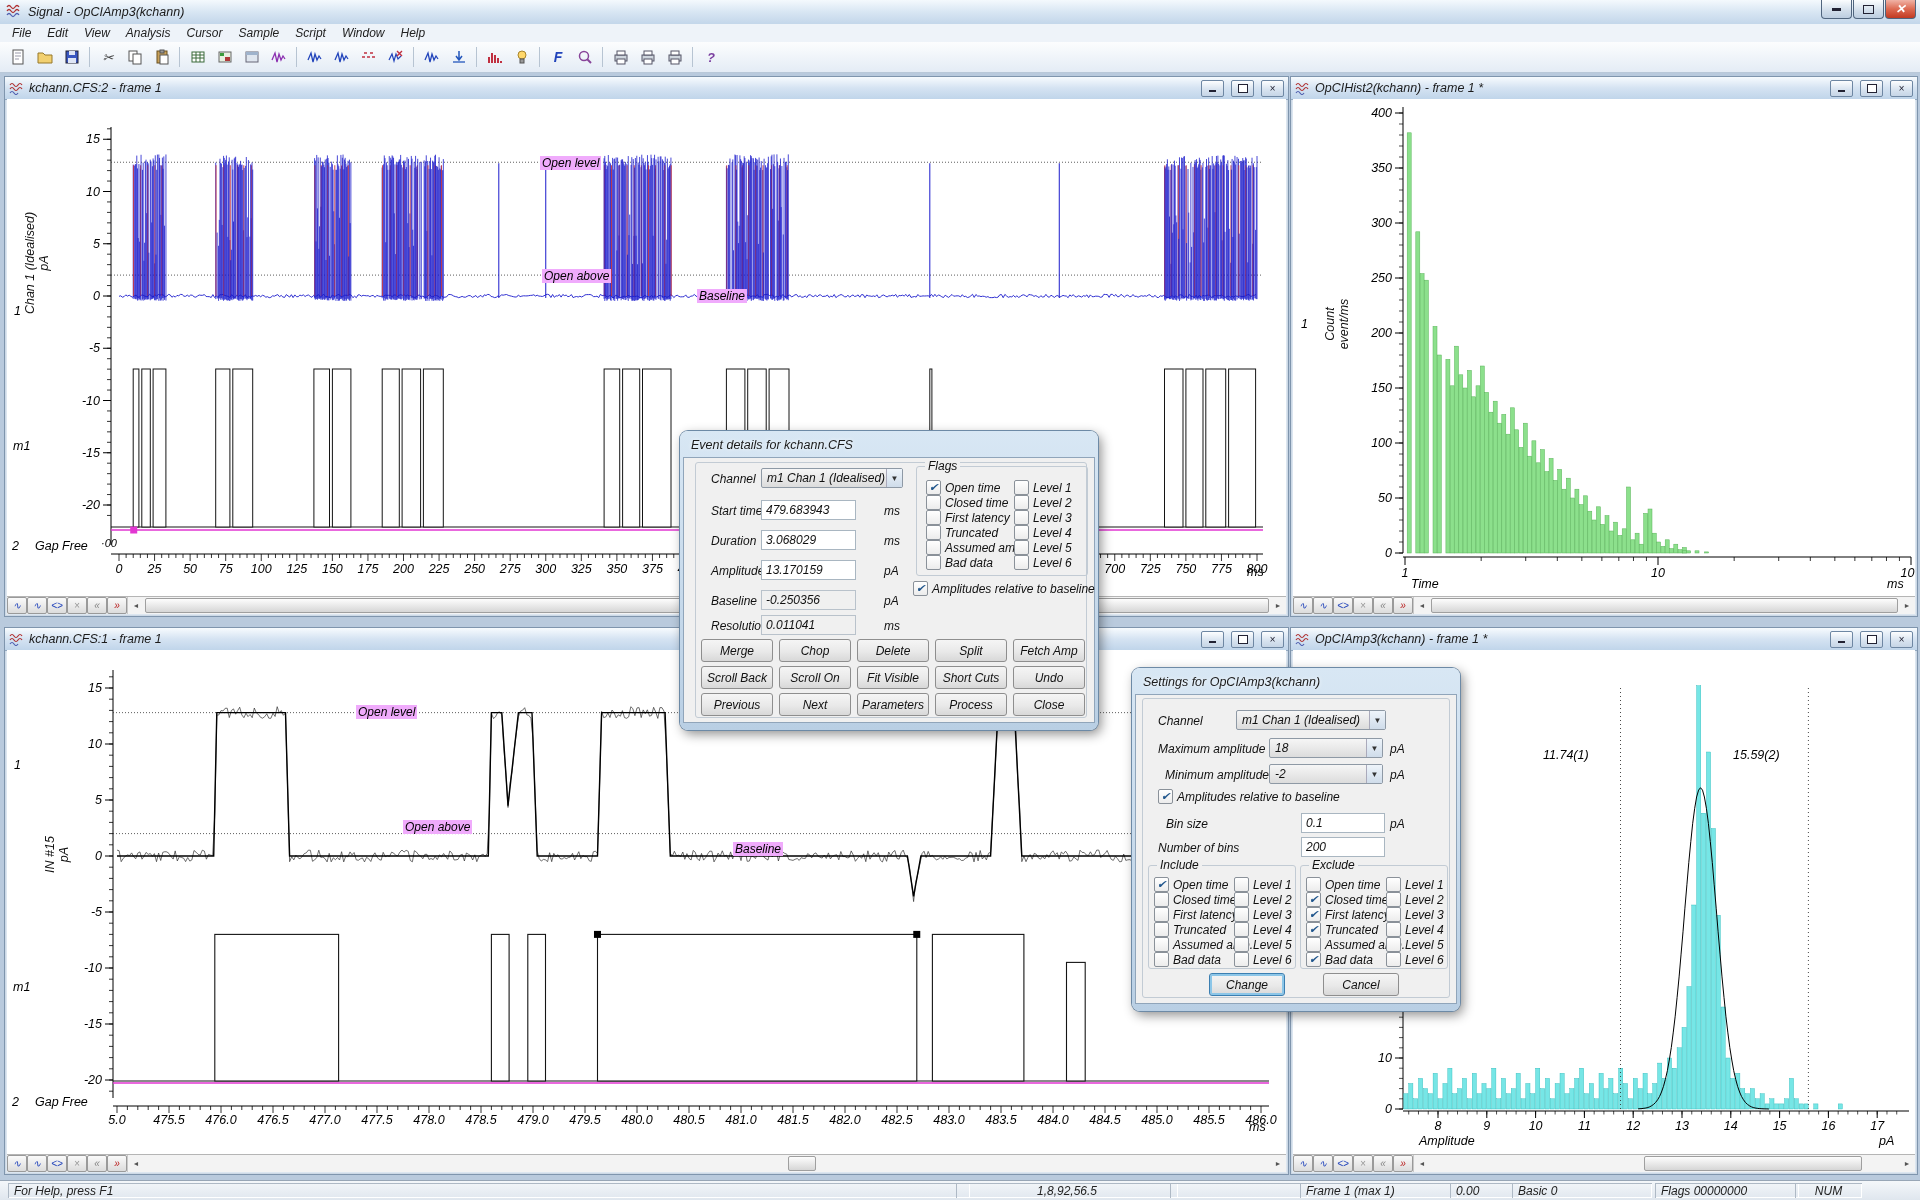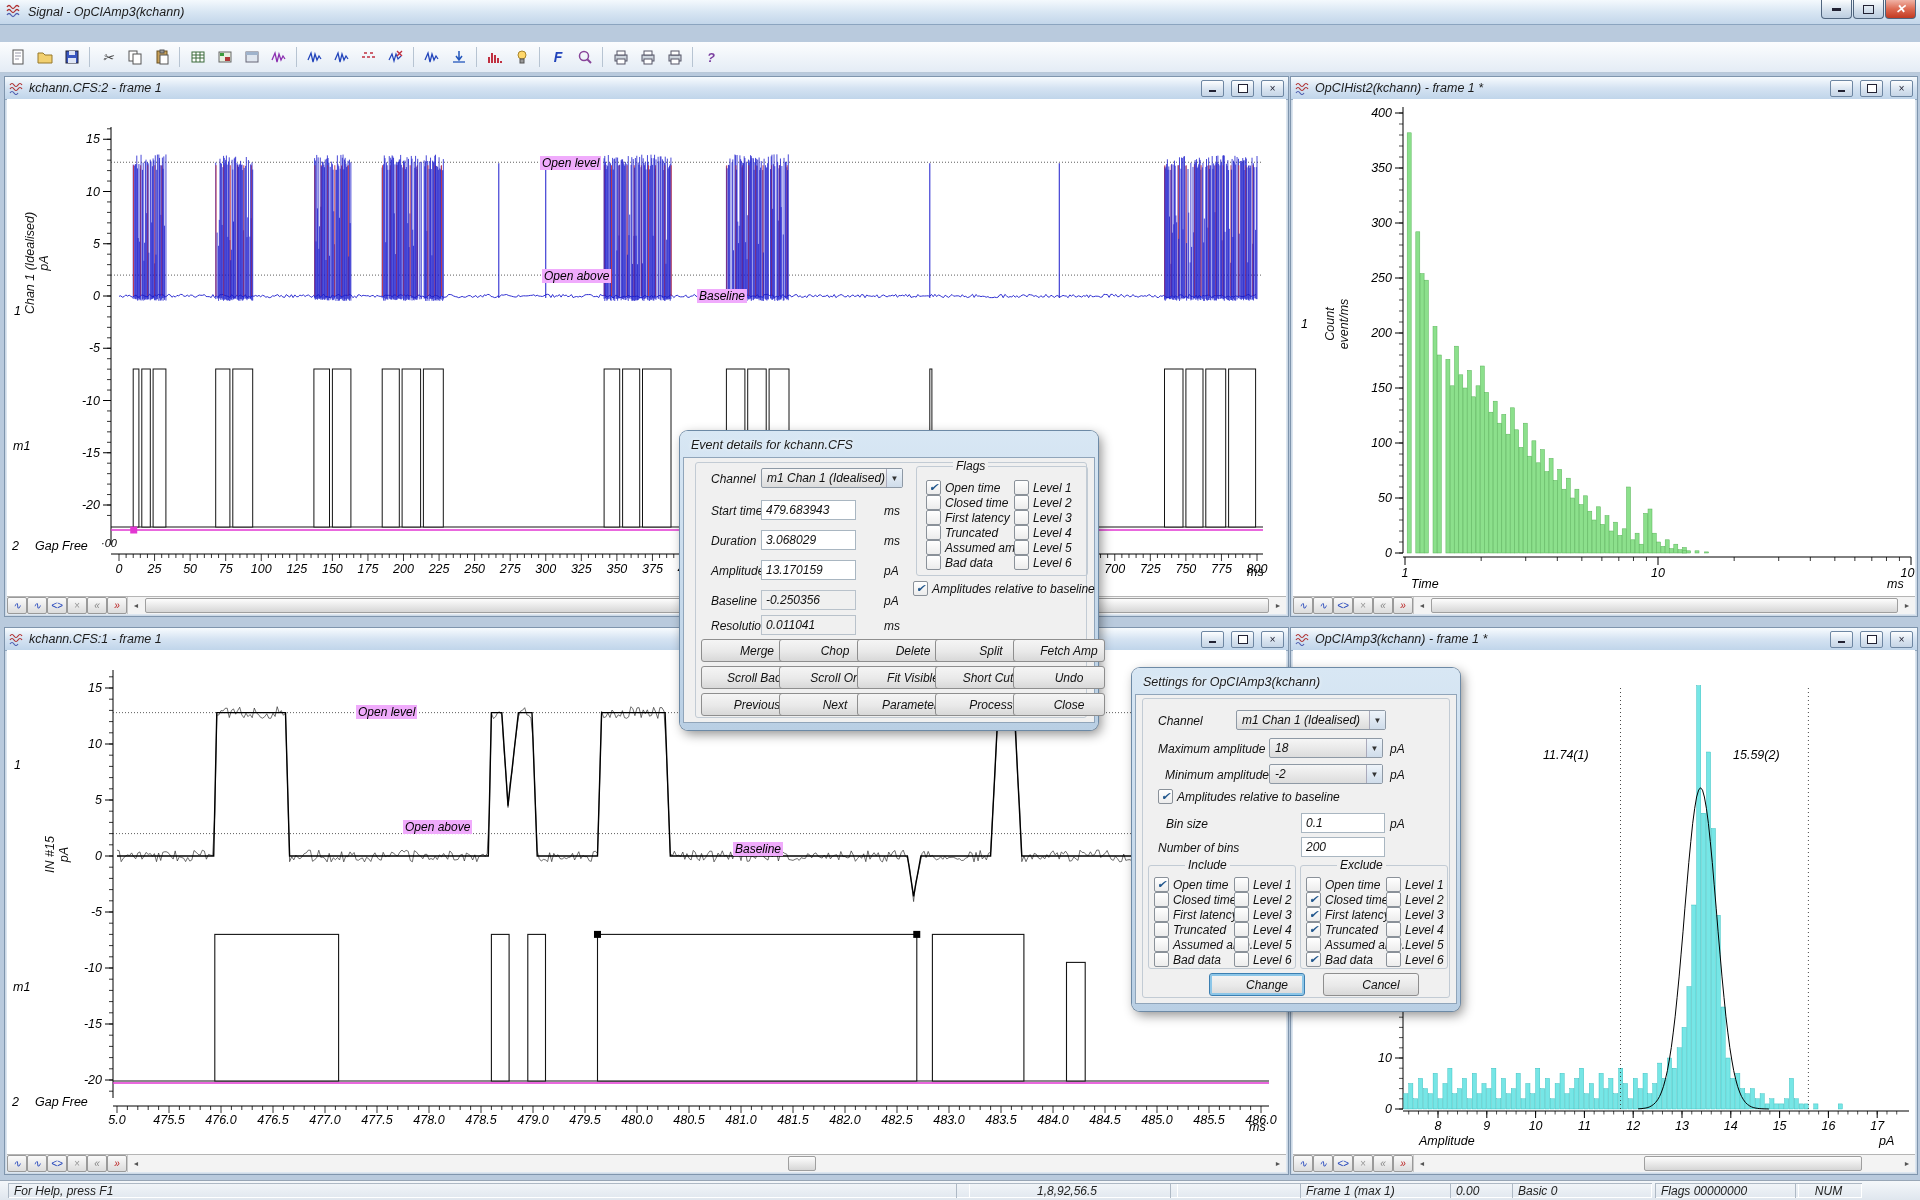--- a/index.html
+++ b/index.html
@@ -40,34 +40,34 @@
   .sb-thumb{position:absolute;top:1px;bottom:1px;background:linear-gradient(#fdfdfd,#d6d6d6);border:1px solid #9f9f9f;border-radius:2px;}
   .chlabel{position:absolute;font-size:12.5px;color:#000;white-space:nowrap;}
   .rotlabel{position:absolute;transform:rotate(-90deg);transform-origin:0 0;text-align:center;font-size:12.5px;white-space:nowrap;}
   .tracetag{position:absolute;font-size:12px;color:#000;background:#f0abfc;padding:0 2px;white-space:nowrap;}
   
   .dlg{position:absolute;border-radius:8px;padding:3px;background:linear-gradient(#d8e7f4,#b9cfe4);
     box-shadow:0 0 0 1px #6d8aa6, 3px 4px 12px rgba(0,0,0,.45);}
   .dlg-title{height:23px;line-height:23px;padding-left:8px;font-size:12.5px;color:#1b1b1b;text-shadow:0 0 4px #fff;}
   .dlg-body{position:relative;background:#f0f0f0;border:1px solid #90a5ba;}
   .grp{position:absolute;border:1px solid #c2cbd4;border-radius:3px;}
-  .grp-cap{position:absolute;top:-8px;left:8px;background:#f0f0f0;padding:0 3px;font-size:12px;margin-left:28px;}
+  .grp-cap{position:absolute;top:-8px;left:8px;background:#f0f0f0;padding:0 3px;font-size:12px;}
   .dlabel{position:absolute;font-size:12px;color:#111;white-space:nowrap;}
   .edit{position:absolute;background:#fff;border:1px solid #a9b6c1;font-size:12px;padding:2px 4px;white-space:nowrap;}
   .edit.ro{background:#f0f0f0;border-color:#b9c2cb;}
   .combo{position:absolute;border:1px solid #8e99a5;border-radius:2px;background:linear-gradient(#f6f6f6,#dcdcdc);
     display:flex;align-items:center;font-size:12px;}
   .combo .cv{flex:1;padding:2px 5px;white-space:nowrap;overflow:hidden;}
   .combo .ca{width:15px;align-self:stretch;border-left:1px solid #aab;display:flex;align-items:center;justify-content:center;font-size:8px;color:#333;
     background:linear-gradient(#eef4fa,#cfdcea);}
   .cbrow{position:absolute;display:flex;align-items:center;gap:4px;font-size:12px;white-space:nowrap;}
   .cb{width:13px;height:13px;border:1px solid #8a9199;border-radius:2px;background:linear-gradient(#fff,#ececec);
     display:flex;align-items:center;justify-content:center;font-size:11px;color:#20568c;line-height:13px;}
   .btn{position:absolute;height:21px;border:1px solid #8e8e8e;border-radius:3px;font-size:12px;
-    background:linear-gradient(#f5f5f5,#e9e9e9 55%,#d8d8d8);display:flex;align-items:center;justify-content:center;padding-left:20px;}
+    background:linear-gradient(#f5f5f5,#e9e9e9 55%,#d8d8d8);display:flex;align-items:center;justify-content:center;}
   .btn.default{border-color:#3c7fb1;box-shadow:0 0 0 2px #8cc6e8 inset;}
   
   #statusbar{position:absolute;left:0;bottom:0;right:0;height:19px;background:linear-gradient(#f4f7fa,#dfe6ee);border-top:1px solid #98a6b6;}
   .pane{position:absolute;top:2px;bottom:2px;font-size:12px;color:#222;padding:1px 6px;white-space:nowrap;
     box-shadow:inset 1px 1px 0 #aeb9c5, inset -1px -1px 0 #fff;}
   svg text{font-family:"Liberation Sans",sans-serif;}
 </style>
 </head>
 <body>
 
@@ -86,20 +86,31 @@
       <div class="cap">
           <span class="mini"></span>
         </div>
       <div class="cap">
           <span class="maxi"></span>
         </div>
       <div class="cap close">✕</div>
     </div>
   </div>
 
+  <div id="menubar">
+      <div class="menu-item">File</div>
+      <div class="menu-item">Edit</div>
+      <div class="menu-item">View</div>
+      <div class="menu-item">Analysis</div>
+      <div class="menu-item">Cursor</div>
+      <div class="menu-item">Sample</div>
+      <div class="menu-item">Script</div>
+      <div class="menu-item">Window</div>
+      <div class="menu-item">Help</div>
+    </div>
   <div id="toolbar">
       <div class="tbtn">
         <svg width="16" height="16">
           <rect x="3" y="1" width="10" height="14" fill="#fff" stroke="#555"></rect>
           <path d="M5 4h6M5 7h6M5 10h4" stroke="#99a" stroke-width="1"></path>
         </svg>
       </div>
       <div class="tbtn">
         <svg width="16" height="16">
           <path d="M1 4 h5 l2 2 h7 v8 h-14 z" fill="#f2d070" stroke="#97792a"></path>

